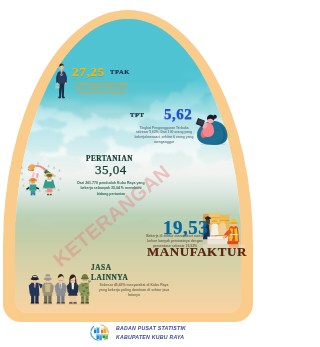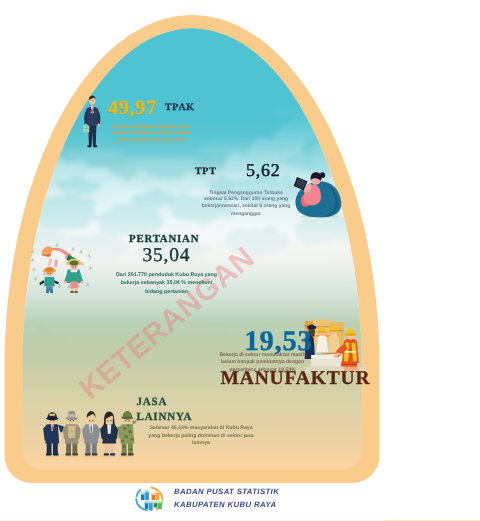--- a/index.html
+++ b/index.html
@@ -25,21 +25,21 @@
   .big{font-weight:bold;letter-spacing:.4px;font-family:"Liberation Serif",serif;-webkit-text-stroke:.25px currentColor;}
   .hdr{font-weight:bold;letter-spacing:.55px;font-family:"Liberation Serif",serif;-webkit-text-stroke:.2px currentColor;}
   .desc{position:absolute;text-align:center;line-height:1.35;}
 
   .tpak-num{left:72px;top:63.5px;font-size:13.4px;color:#E8B91C;font-weight:bold;letter-spacing:.5px;
             text-shadow:0 .5px .6px rgba(120,80,0,.30);}
   .tpak-lbl{left:110px;top:67.5px;font-size:6.6px;color:#1C2F4A;font-weight:bold;letter-spacing:.5px;}
   .tpak-desc{left:72px;top:81.5px;width:58px;font-size:3.2px;line-height:1.45;color:#DBA13E;font-weight:bold;}
 
   .tpt-lbl{left:130px;top:110.5px;font-size:6.6px;color:#17263B;font-weight:bold;letter-spacing:.5px;}
-  .tpt-num{left:164px;top:106px;font-size:12px;color:#0f172a;font-weight:normal;letter-spacing:.5px;
+  .tpt-num{left:164px;top:106px;font-size:15px;color:#1d4ed8;font-weight:bold;letter-spacing:.5px;
            text-shadow:0 .5px .6px rgba(60,40,120,.22);}
   .tpt-desc{left:134px;top:125.5px;width:60px;font-size:3.3px;line-height:1.5;color:#6A7A89;font-weight:bold;}
 
   .per-lbl{left:86px;top:155px;font-size:7.2px;color:#13382E;font-weight:bold;letter-spacing:.55px;}
   .per-num{left:95px;top:162px;font-size:13px;color:#13382E;font-weight:normal;letter-spacing:.5px;}
   .per-desc{left:77px;top:181px;width:68px;font-size:3.55px;line-height:1.5;color:#2E6B55;font-weight:bold;}
 
   .man-lbl{left:147px;top:208px;font-size:13px;color:#5B2412;font-weight:bold;letter-spacing:.55px;margin-top:36px;}
   .man-num{left:163px;top:216.5px;font-size:19px;color:#0369a1;font-weight:bold;letter-spacing:.5px;}
   .man-desc{left:145px;top:233.5px;width:60px;font-size:3.4px;line-height:1.5;color:#7B6655;font-weight:bold;}
@@ -212,21 +212,21 @@
 
     <rect x="13.4" y="12.4" width="3.2" height="4.6" fill="#e3ab7f"></rect>
 
     <ellipse cx="15" cy="8.1" rx="4.4" ry="5.1" fill="#f4c79c"></ellipse>
     <path d="M10.6 7.6 c-.3 -4.5 2.1 -6.4 4.4 -6.4 c2.3 0 4.7 1.9 4.4 6.4
              c-.6 -1.8 -1.4 -2.9 -2.3 -3.3 c-1.4 1.1 -4.2 1.3 -6.5 3.3 z" fill="#2b2723"></path>
     <ellipse cx="13.3" cy="8.4" rx=".5" ry=".7" fill="#3a332c"></ellipse>
     <ellipse cx="16.9" cy="8.4" rx=".5" ry=".7" fill="#3a332c"></ellipse>
   </svg>
 
-  <div class="lbl big tpak-num">49,97</div>
+  <div class="lbl big tpak-num">27,25</div>
   <div class="lbl hdr tpak-lbl">TPAK</div>
   <div class="desc tpak-desc">Tingkat Partisipasi Angkatan Kerja sebesar 64,68% dari 100 penduduk usia kerja aktif secara ekonomi</div>
 
   <svg class="abs" style="left:195px;top:110px" width="35" height="35" viewBox="0 0 70 70">
 
     <path d="M38 22 c16 0 26 13 27 28 c1 14 -10 20 -28 20 c-20 0 -33 -6 -33 -20
              c0 -16 16 -28 34 -28 z" fill="#1d7093"></path>
     <path d="M44 26 c12 5 18 16 17 27 c-1 11 -12 17 -26 17 c15 -2 22 -9 22 -20 c0 -10 -5 -19 -13 -24z" fill="#17607f"></path>
 
     <path d="M14 46 c10 -7 24 -9 36 -5" fill="none" stroke="#17607f" stroke-width="1.6" opacity=".5"></path>

